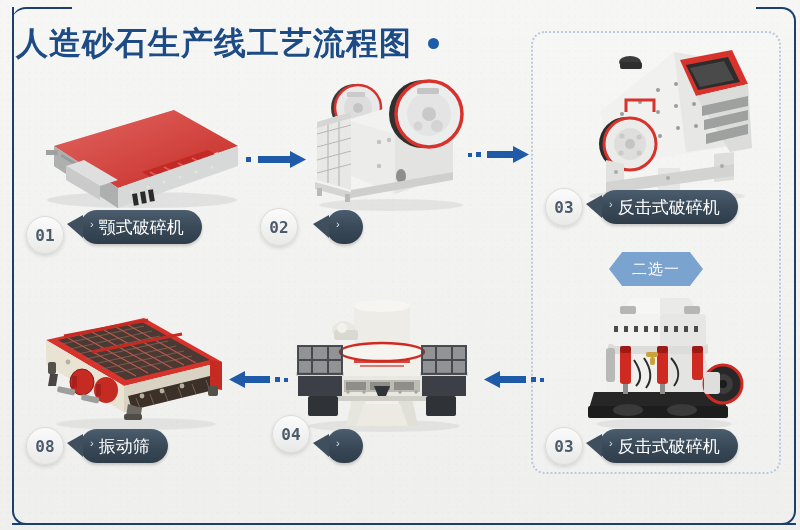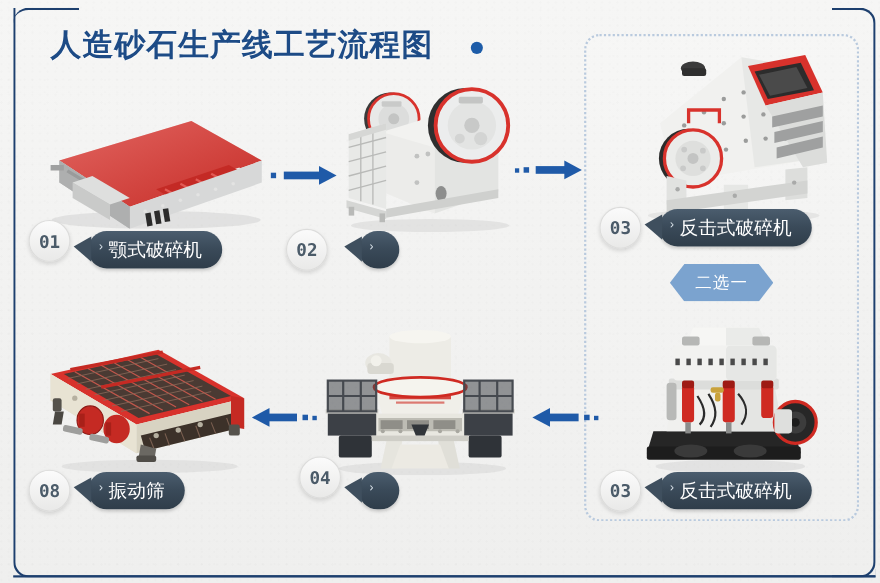--- a/index.html
+++ b/index.html
@@ -43,22 +43,22 @@
     border-radius: 0 14px 14px 0;
   }
   .frame-bottom {
     position: absolute; left: 12px; bottom: 5px;
     width: 784px; height: 2px;
     background: #1d3f6e;
   }
 
   
   .title {
-    position: absolute; left: 46px; top: 22px;
-    font-size: 28px; font-weight: bold;
+    position: absolute; left: 16px; top: 22px;
+    font-size: 32px; font-weight: bold;
     color: #1d4b86;
     letter-spacing: 1px;
     white-space: nowrap;
     text-shadow: 0 1px 0 rgba(255,255,255,0.7);
   }
   .title-dot {
     position: absolute; left: 428px; top: 38px;
     width: 11px; height: 11px; border-radius: 50%;
     background: #1d5ca8;
   }
@@ -185,21 +185,21 @@
       <rect x="126" y="102" width="5" height="12" fill="#2b2b2b" transform="rotate(-9 126 102)"></rect>
       <rect x="24" y="62" width="12" height="5" fill="#9fa0a0"></rect>
       <defs>
         <linearGradient id="fgrad" x1="0" y1="0" x2="1" y2="1">
           <stop offset="0%" stop-color="#ffffff"></stop>
             <stop offset="100%" stop-color="#8f1a16"></stop>
         </linearGradient>
       </defs>
     </svg>
   </div>
-  <div class="num" style="left:26px; top:200px;">01</div>
+  <div class="num" style="left:26px; top:216px;">01</div>
   <div class="label" style="left:80px; top:210px;">
     <span class="tail"></span>
     <span class="chev">›</span>
     <span>颚式破碎机</span>
   </div>
 
   <div class="arrow" style="left:246px; top:148px;">
     <svg width="62" height="24" viewBox="0 0 62 24">
       <rect x="0" y="9" width="5" height="5" fill="#1f5aa8"></rect>
       <rect x="12" y="8" width="34" height="7" fill="#1f5aa8"></rect>
@@ -334,21 +334,21 @@
       </g>
     </svg>
   </div>
   <div class="num" style="left:545px; top:188px;">03</div>
   <div class="label" style="left:599px; top:190px;">
     <span class="tail"></span>
     <span class="chev">›</span>
     <span>反击式破碎机</span>
   </div>
 
-  <div class="hexbadge" style="left:609px; top:240px;text-align:right;">
+  <div class="hexbadge" style="left:609px; top:252px;text-align:right;">
     <span>二选一</span>
   </div>
 
   <div class="machine" style="left:572px; top:288px;">
     <svg width="180" height="142" viewBox="0 0 180 142">
       <ellipse cx="92" cy="136" rx="68" ry="6" fill="#b9b9bb" opacity="0.26"></ellipse>
 
       <polygon points="22,104 150,104 156,124 16,124" fill="#262626"></polygon>
       <rect x="16" y="118" width="140" height="12" rx="2" fill="#1d1d1d"></rect>
       <ellipse cx="56" cy="122" rx="15" ry="6" fill="#3a3a3a"></ellipse>

